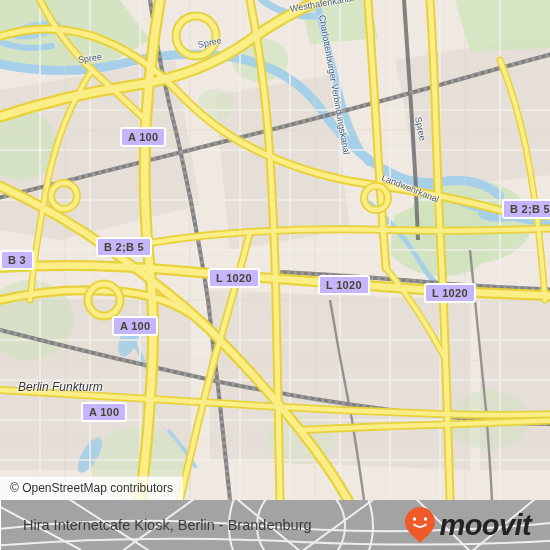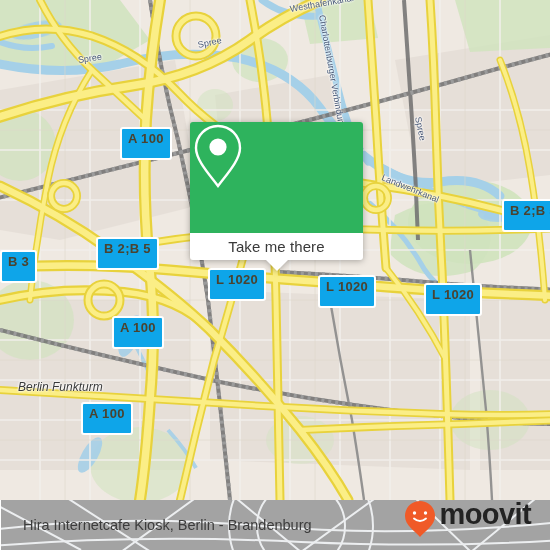--- a/index.html
+++ b/index.html
@@ -16,28 +16,28 @@
   .map {
     position:absolute; left:0; top:0; width:550px; height:500px;
     background:#e9e3dc;
     overflow:hidden;
   }
   .map svg { position:absolute; left:0; top:0; }
 
   
   .shield {
     position:absolute;
-    background:#0ea5e9;
+    background:#c4b5fd;
     border:2px solid #ffffff;
     border-radius:3px;
     color:#4a4330;
-    font-size:13px;
+    font-size:11px;
     font-weight:bold;
     line-height:1;
-    padding:3px 6px 13px 6px;
+    padding:3px 6px 2px 6px;
     white-space:nowrap;
     font-family:"Liberation Sans", sans-serif;
     letter-spacing:0.3px;
   }
 
   
   .wlabel {
     position:absolute;
     color:#4a5a78;
     font-size:9px;
@@ -114,21 +114,21 @@
     left:22px; top:0; height:50px;
     display:flex; align-items:center;
     color:#3c3c3c;
     font-size:14.5px;
     font-family:"Liberation Sans", sans-serif;
     white-space:nowrap;
   }
   .brand {
     position:absolute;
     right:20px; top:0; height:50px;
-    display:flex; gap:3px;
+    display:flex; align-items:center; gap:3px;font-style:italic;
   }
   .brand-word {
     color:#232323;
     font-size:29px;
     font-weight:bold;
     letter-spacing:-0.6px;
     font-family:"Liberation Sans", sans-serif;
     line-height:1;
   }
 </style>
@@ -293,33 +293,22 @@
         <div class="shield" style="left: 96px; top: 237px;">B 2;B 5</div>
         <div class="shield" style="left: 0px; top: 250px;">B 3</div>
         <div class="shield" style="left: 112px; top: 316px;">A 100</div>
         <div class="shield" style="left: 81px; top: 402px;">A 100</div>
         <div class="shield" style="left: 208px; top: 268px;">L 1020</div>
         <div class="shield" style="left: 318px; top: 275px;">L 1020</div>
         <div class="shield" style="left: 424px; top: 283px;">L 1020</div>
         <div class="shield" style="left: 502px; top: 199px;">B 2;B 5</div>
       </div>
 
-    <div class="callout">
-      <div class="callout-green">
-        <svg width="56" height="68" viewBox="0 0 56 68">
-          <path d="M28 4 C15.8 4 6 13.8 6 26 C6 38 19 52 28 64 C37 52 50 38 50 26 C50 13.8 40.2 4 28 4 Z" fill="none" stroke="#ffffff" stroke-width="2.4"></path>
-          <circle cx="28" cy="25" r="8.6" fill="#ffffff"></circle>
-        </svg>
-      </div>
-      <div class="callout-foot">
-        <span class="cta">Take me there</span>
-        <span class="tail"></span>
-      </div>
-    </div>
-
+
+    <div class="attrib">© OpenStreetMap contributors</div>
   </div>
 
   <div class="footer">
     <svg class="footer-watermark" width="550" height="50" viewBox="0 0 550 50">
       <g stroke="#eceef0" stroke-width="2" fill="none">
         <path d="M-10,2 L80,50 M60,-6 L150,52 M120,52 L200,-6 M230,-6 L300,52 M300,52 L380,-6"></path>
         <path d="M410,-6 L470,52 M470,52 L540,-6 M-10,30 Q120,14 260,26 Q400,38 560,22"></path>
         <path d="M-10,46 Q140,34 300,42 Q440,48 560,40"></path>
         <circle cx="300" cy="26" r="44"></circle>
         <circle cx="300" cy="26" r="72"></circle>

